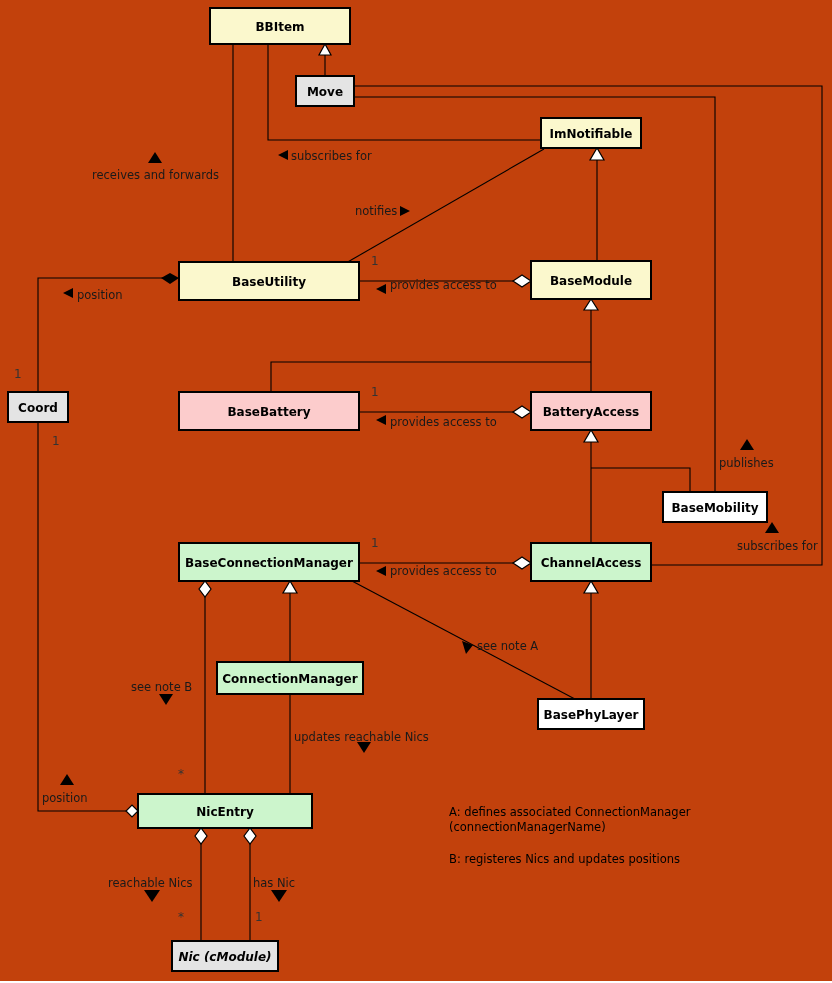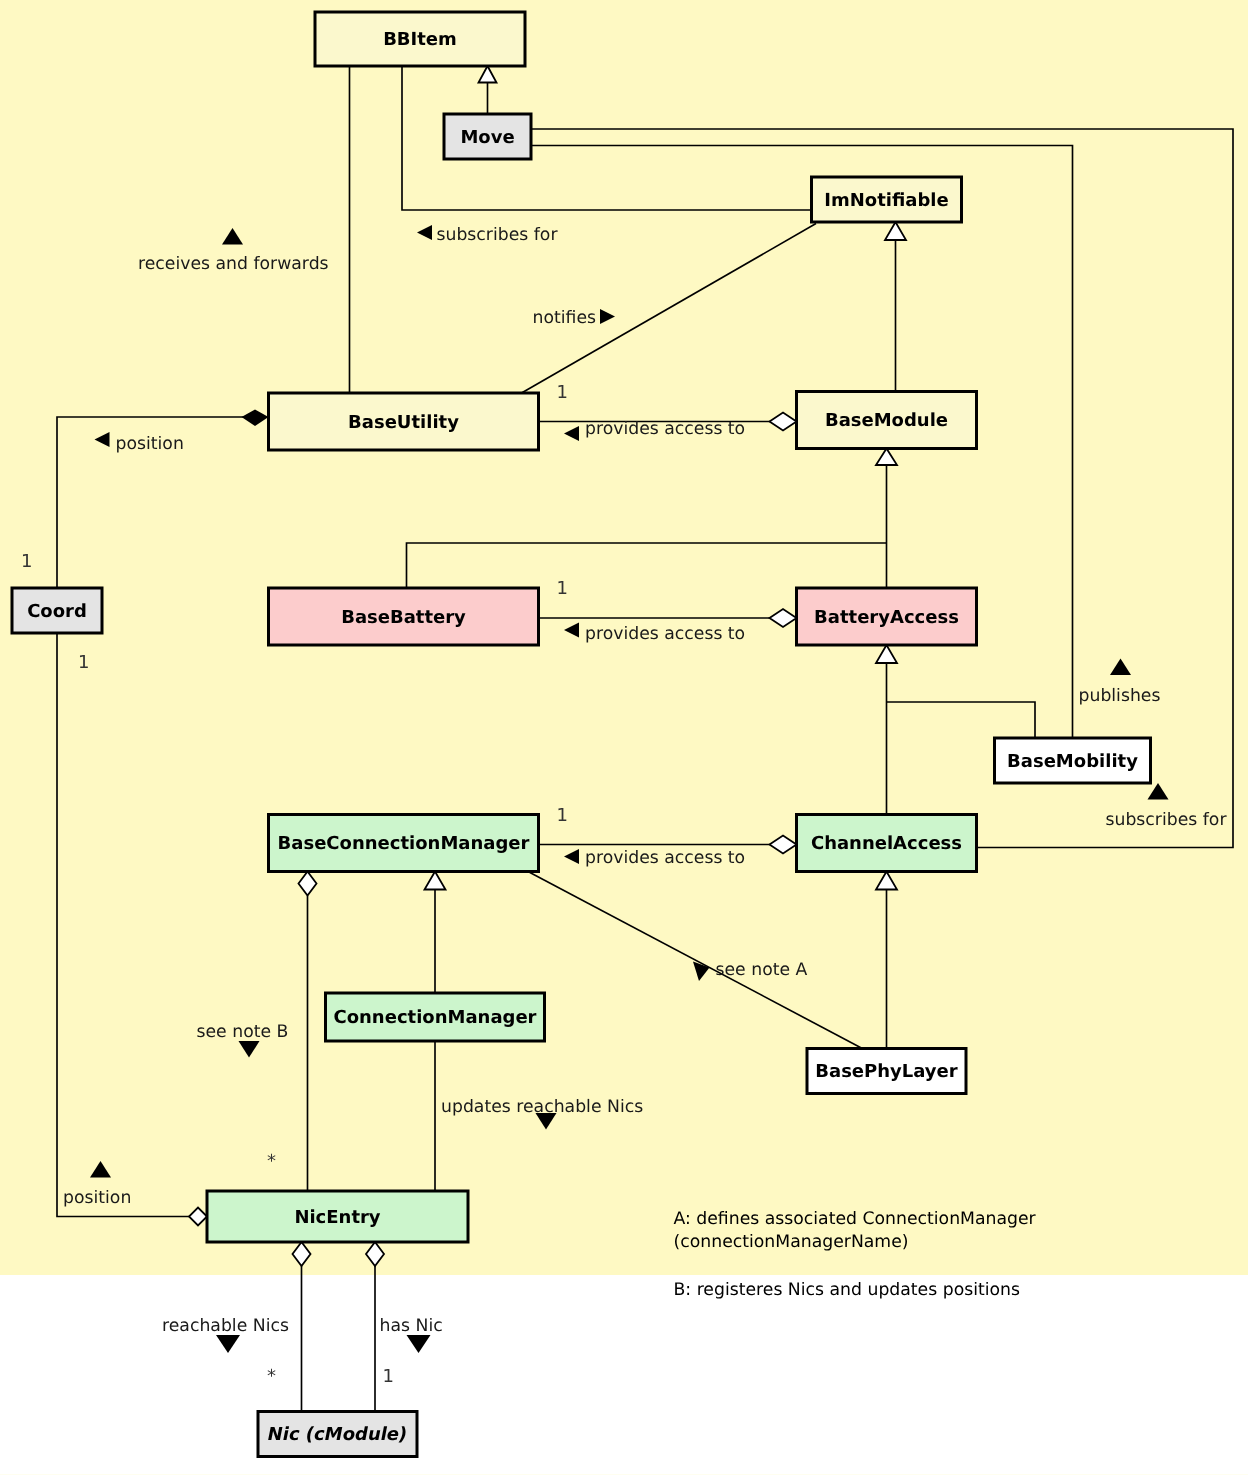--- a/index.html
+++ b/index.html
@@ -9,22 +9,22 @@
   }
   body {
     width: 832px;
     height: 983px;
     font-family: "DejaVu Sans", sans-serif;
     overflow: hidden;
   }
   #diagram-root {
     position: relative;
     width: 832px;
-    height: 850px;
-    background: #fef9c3;
+    height: 981px;
+    background: #c2410c;
   }
   svg#uml-canvas {
     position: absolute;
     left: 0;
     top: 0;
     width: 832px;
     height: 983px;
   }
   .cls-box {
     stroke: #000000;

